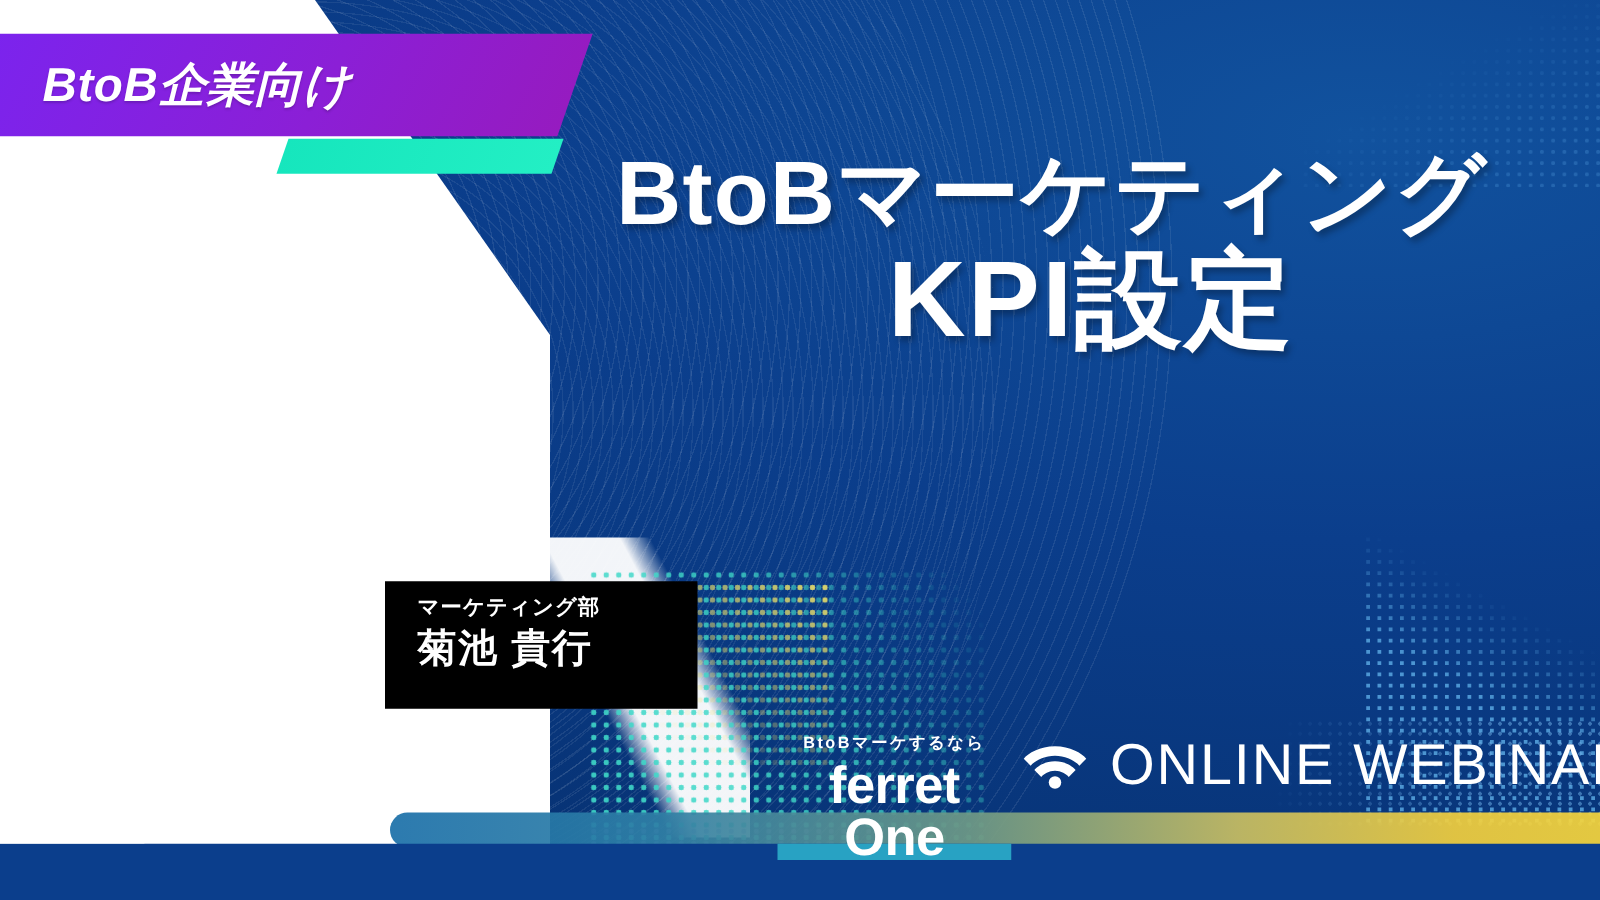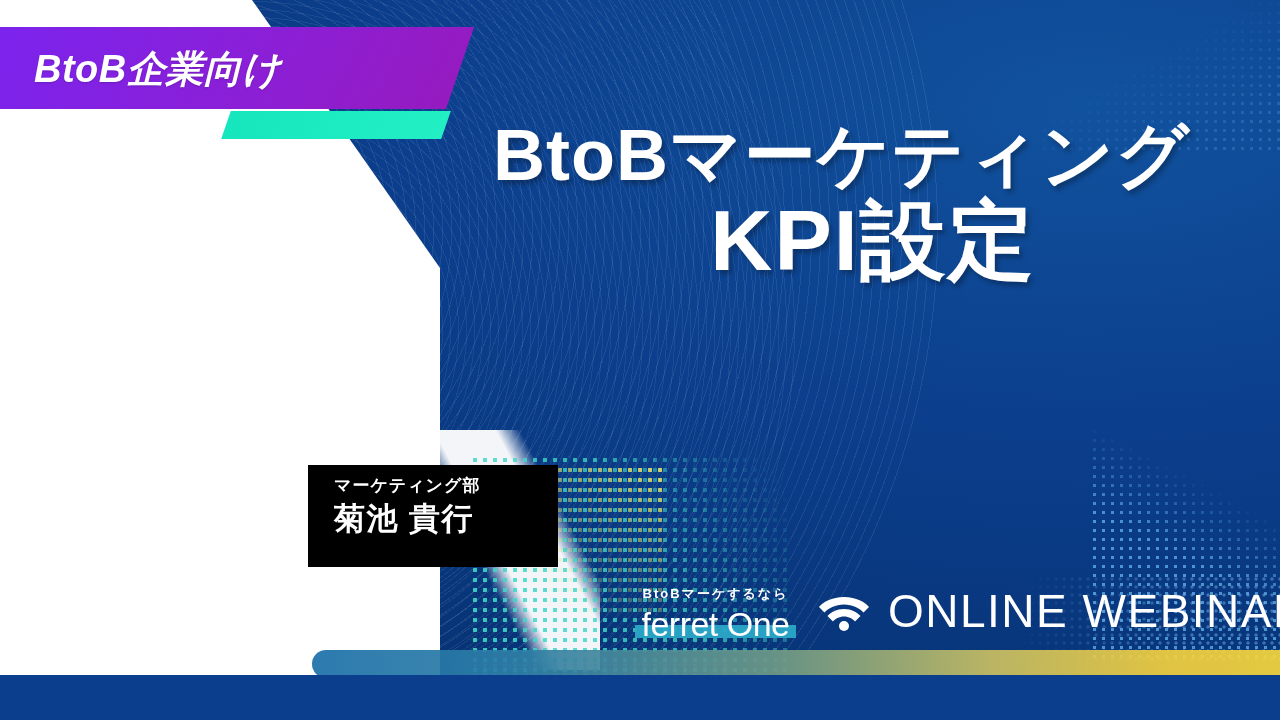--- a/index.html
+++ b/index.html
@@ -147,21 +147,21 @@
   
   .logo-block{position:absolute;left:628px;top:586px;width:175px;text-align:center;}
   .logo-tag{
     color:#ffffff;font-size:13px;font-weight:bold;letter-spacing:2px;line-height:1.2;
   }
   .logo-wrap{position:relative;display:inline-block;margin-top:5px;}
   .logo-underline{
     position:absolute;left:-6px;right:-6px;bottom:3px;height:13px;background:#2aa8c6;opacity:.95;
   }
   .logo-name{
-    position:relative;color:#ffffff;font-size:34px;font-weight:normal;
+    position:relative;color:#ffffff;font-size:42px;font-weight:bold;
     letter-spacing:-.5px;line-height:1;
   }
 
   
   .webinar{
     position:absolute;left:818px;top:588px;display:flex;align-items:center;gap:18px;
   }
   .wifi-icon{width:52px;height:42px;position:relative;flex:0 0 auto;}
   .webinar-text{
     color:#ffffff;font-size:46px;font-weight:300;letter-spacing:1.5px;line-height:1;white-space:nowrap;

